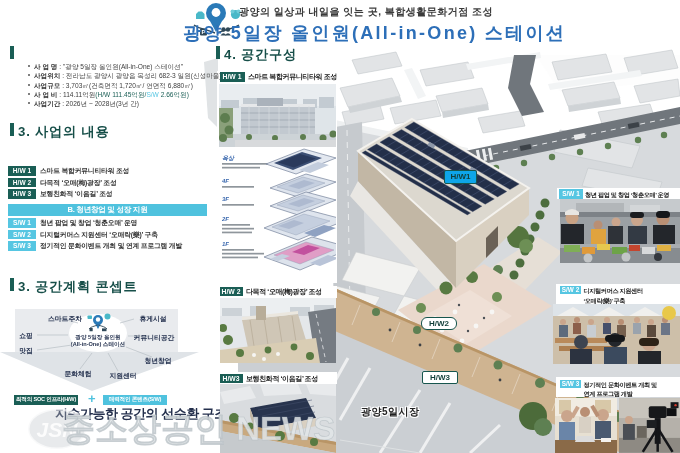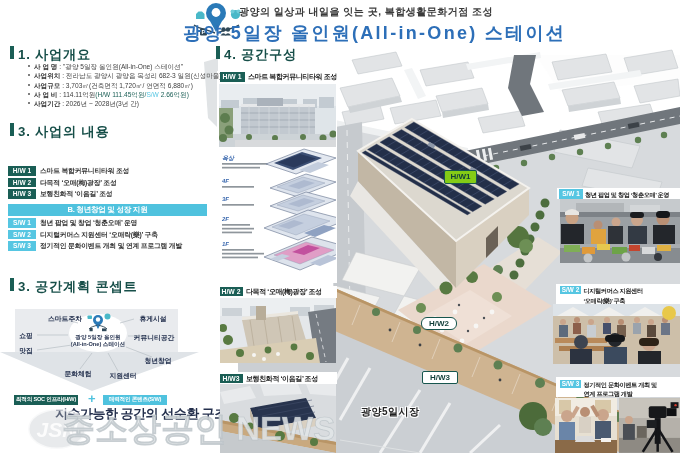--- a/index.html
+++ b/index.html
@@ -267,21 +267,21 @@
     <line x1="467.9" y1="197.9" x2="458.7" y2="203.4"></line>
     <line x1="474.9" y1="202.1" x2="465.7" y2="207.5"></line>
   </g>
 
   <rect x="428" y="143" width="7" height="4" fill="#8d97a8" transform="rotate(30 431 145)"></rect>
   <rect x="470" y="168" width="7" height="4" fill="#8d97a8" transform="rotate(30 473 170)"></rect>
 
   <polygon points="652,394 680,382 680,453 622,453" fill="#d2d5d8"></polygon>
 </svg>
 
-<div class="abs" style="left:444px;top:170px;width:31px;height:12px;background:#84cc16;border:1.5px solid #17564e;border-radius:2px;color:#123f39;font-weight:bold;font-size:8px;text-align:center;line-height:12px;z-index:2;">H/W1</div>
+<div class="abs" style="left:444px;top:170px;width:31px;height:12px;background:#0ea5e9;border:1.5px solid #17564e;border-radius:2px;color:#123f39;font-weight:bold;font-size:8px;text-align:center;line-height:12px;z-index:2;">H/W1</div>
 
 <div class="abs" style="left:421px;top:317px;width:34px;height:11px;background:#fff;border:1.5px solid #17564e;border-radius:6px;color:#123f39;font-weight:bold;font-size:8px;text-align:center;line-height:11px;z-index:2;">H/W2</div>
 
 <div class="abs" style="left:422px;top:371px;width:34px;height:11px;background:#fff;border:1.5px solid #17564e;border-radius:2px;color:#123f39;font-weight:bold;font-size:8px;text-align:center;line-height:11px;z-index:2;">H/W3</div>
 
 <div class="abs" style="left:361px;top:405px;font-size:10px;font-weight:bold;color:#222;z-index:2;letter-spacing:0.5px;text-shadow:1px 1px 0 #fff,-1px -1px 0 #fff,1px -1px 0 #fff,-1px 1px 0 #fff;">광양5일시장</div>
 
 <svg class="abs" style="left:187px;top:2px;z-index:3" width="62" height="38" viewBox="0 0 62 38">
   <path d="M28 31 C16 26 12 27 7 23" stroke="#2f4858" stroke-width="1.4" fill="none"></path>
   <path d="M30 31 C42 26 46 27 52 23" stroke="#2f4858" stroke-width="1.4" fill="none"></path>
@@ -298,21 +298,20 @@
   <circle cx="41" cy="27.5" r="2.2" fill="#2f4858"></circle>
   <path d="M33.5 33.5 q3 -4.5 6 0 Z" fill="#2f4858"></path>
   <path d="M38 33.5 q3 -4.5 6 0 Z" fill="#2f4858"></path>
 </svg>
 
 <div class="abs" style="left:226px;top:5px;width:280px;text-align:center;font-size:10px;font-weight:bold;color:#3b3b3b;z-index:3;letter-spacing:0.5px;">광양의 일상과 내일을 잇는 곳, 복합생활문화거점 조성</div>
 
 <div class="abs" style="left:182px;top:21px;width:385px;text-align:center;font-size:18px;font-weight:bold;color:#2d6fb8;z-index:3;letter-spacing:2.3px;white-space:nowrap;">광양 5일장 올인원(All-in-One) 스테이션</div>
 
 <div class="abs secbar" style="left:10px;top:46px;height:13px;z-index:3"></div>
-<div class="abs sechead" style="left:18px;top:46px;z-index:3">1. 사업개요</div>
 
 <div class="abs bullet" style="left:28px;top:62px;z-index:3">
   <div><span class="dot"></span><b>사 업 명</b> : "광양 5일장 올인원(All-in-One) 스테이션"</div>
   <div><span class="dot"></span><b>사업위치</b> : 전라남도 광양시 광양읍 목성리 682-3 일원(신성마을)</div>
   <div><span class="dot"></span><b>사업규모</b> : 3,703㎡(건축면적 1,720㎡/ 연면적 6,880㎡)</div>
   <div><span class="dot"></span><b>사 업 비</b> : 114.11억원<span style="color:#1a5e55">(H/W 111.45억원/</span><span style="color:#56c6e2">S/W</span><span style="color:#1a5e55"> 2.66억원)</span></div>
   <div><span class="dot"></span><b>사업기간</b> : 2026년 ~ 2028년(3년 간)</div>
 </div>
 
 <div class="abs secbar" style="left:10px;top:123px;height:13px;z-index:3"></div>

